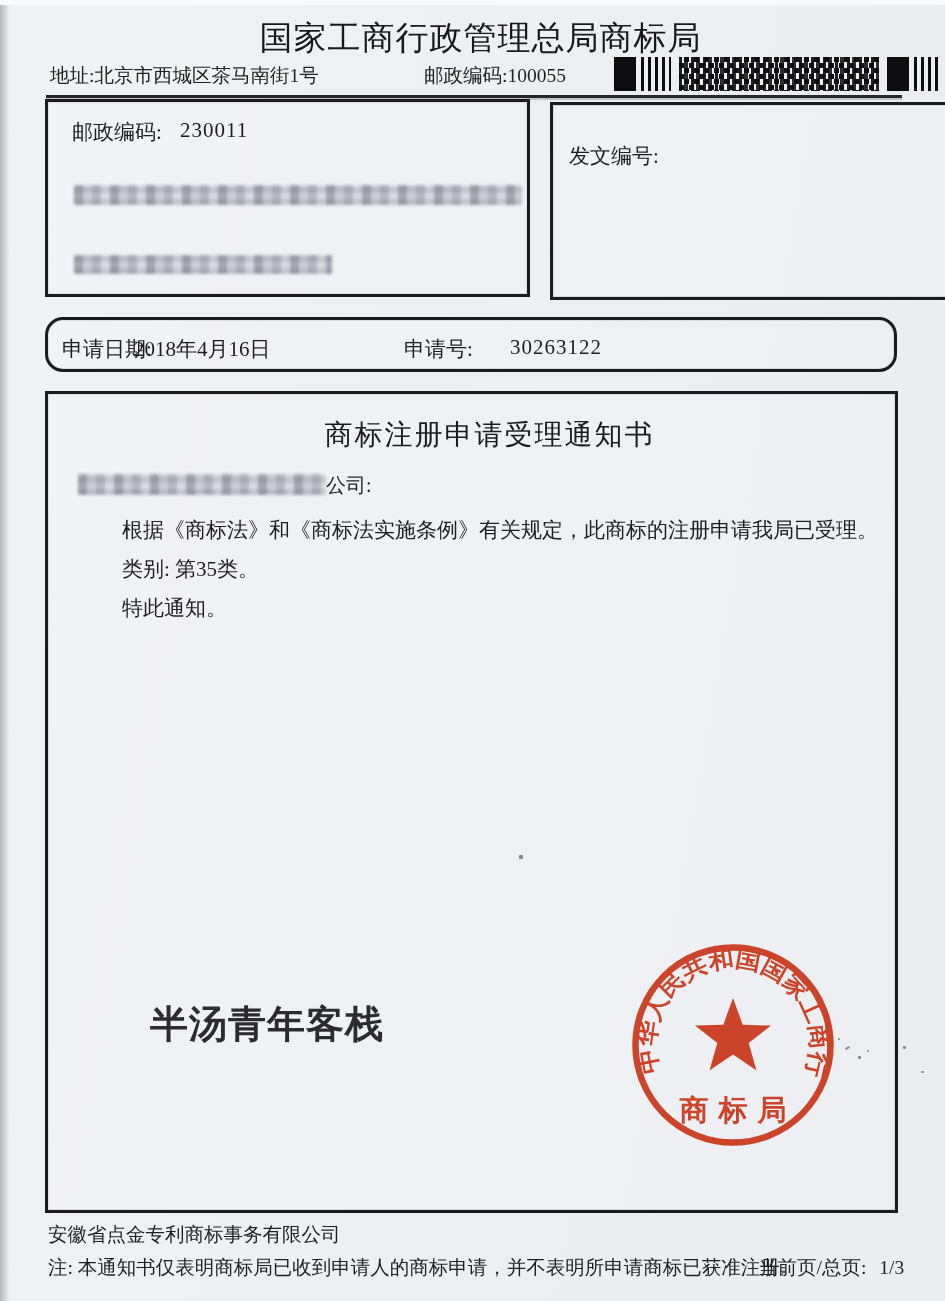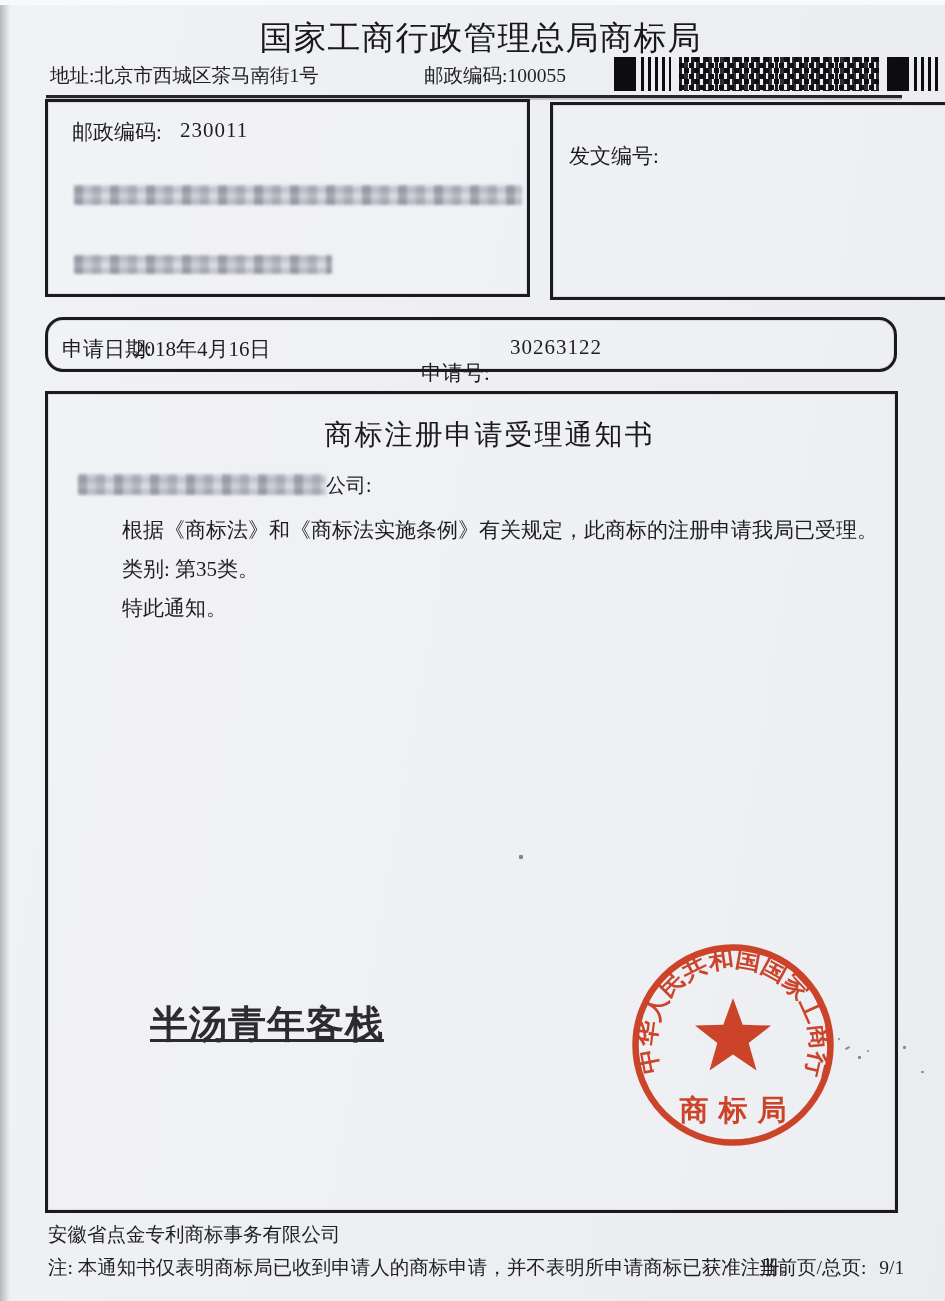--- a/index.html
+++ b/index.html
@@ -42,21 +42,21 @@
     filter:blur(1.6px);border-radius:2px;}
 
   .notice-title{left:0;top:22px;width:100%;text-align:center;padding-left:36px;box-sizing:border-box;
     font-size:28px;letter-spacing:2px;color:#1b1b1f;}
   .salutation{left:30px;top:78px;font-size:20px;white-space:nowrap;}
   .salutation .redact-name{display:inline-block;width:248px;height:21px;vertical-align:-3px;}
   .salutation .suffix{filter:blur(.45px);}
   .body-line{left:74px;font-size:21px;white-space:nowrap;}
 
   .trademark{left:102px;top:605px;font-size:38px;letter-spacing:1px;font-weight:600;
-    color:#2b2b30;font-family:"DejaVu Sans","Liberation Sans",sans-serif;text-decoration:underline;}
+    color:#2b2b30;font-family:"DejaVu Sans","Liberation Sans",sans-serif;}
 
   .seal{left:580px;top:546px;width:210px;height:210px;opacity:.93;mix-blend-mode:multiply;
     filter:blur(.2px);}
   .seal-date{left:607px;top:641px;font-size:23.5px;letter-spacing:.5px;color:#26262a;
     white-space:nowrap;filter:blur(.3px);z-index:5;}
 
   .agent-line{left:48px;top:1221px;font-size:19.5px;color:#1f1f23;}
   .footer-note{left:48px;top:1254px;font-size:19.5px;color:#1f1f23;white-space:nowrap;}
   .page-indicator{left:758px;top:1254px;font-size:19.5px;color:#1f1f23;white-space:nowrap;}
 
@@ -94,21 +94,21 @@
     <div class="abs redact" style="left:26px;top:153px;width:258px;height:19px;"></div>
   </div>
 
   <div class="abs box box-docnum">
     <span class="abs t21" style="left:16px;top:37px;">发文编号:</span>
   </div>
 
   <div class="abs box box-app">
     <span class="abs t21" style="left:14px;top:15px;">申请日期:</span>
     <span class="abs t21" style="left:86px;top:15px;">2018年4月16日</span>
-    <span class="abs t21" style="left:373px;top:15px;margin-top:24px;">申请号:</span>
+    <span class="abs t21" style="left:356px;top:15px;">申请号:</span>
     <span class="abs t21" style="left:462px;top:15px;letter-spacing:1px;">30263122</span>
   </div>
 
   <div class="abs box box-main">
     <div class="abs notice-title">商标注册申请受理通知书</div>
 
     <div class="abs salutation">
       <span class="redact redact-name"></span><span class="suffix">公司:</span>
     </div>
 
@@ -126,21 +126,21 @@
       </text>
       <polygon points="105,58 114.7,84.7 143,85.6 120.7,103.1 128.5,130.4 105,114.5 81.5,130.4 89.3,103.1 67,85.6 95.3,84.7" fill="#d93a1b"></polygon>
       <text x="110" y="180" text-anchor="middle" font-size="29" letter-spacing="10" font-weight="bold" fill="#d93a1b">商标局</text>
     </svg>
   </div>
 
   <div class="abs footer-note">注: 本通知书仅表明商标局已收到申请人的商标申请，并不表明所申请商标已获准注册。</div>
   <div class="abs agent-line">安徽省点金专利商标事务有限公司</div>
   <div class="abs page-indicator">
     <span>当前页/总页:</span>
-    <span style="margin-left:8px;">9/1</span>
+    <span style="margin-left:8px;">1/3</span>
   </div>
 
   <div class="speck" style="left:519px;top:855px;width:4px;height:4px;"></div>
   <div class="speck" style="left:845px;top:1047px;width:5px;height:2px;transform:rotate(-30deg);"></div>
   <div class="speck" style="left:858px;top:1056px;width:3px;height:3px;"></div>
   <div class="speck" style="left:867px;top:1050px;width:2px;height:2px;"></div>
   <div class="speck" style="left:903px;top:1046px;width:3px;height:3px;"></div>
   <div class="speck" style="left:921px;top:1071px;width:3px;height:2px;"></div>
   <div class="speck" style="left:838px;top:1038px;width:2px;height:2px;"></div>
 </div>

